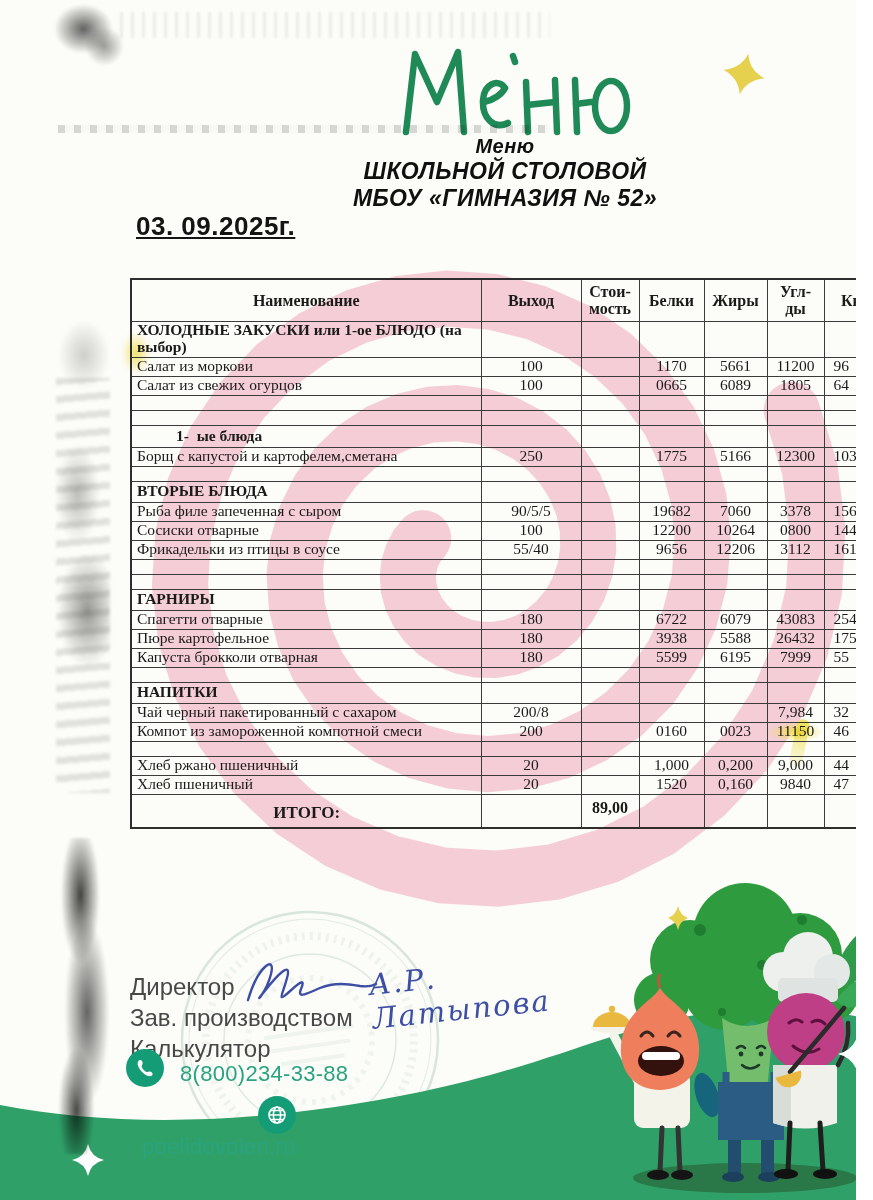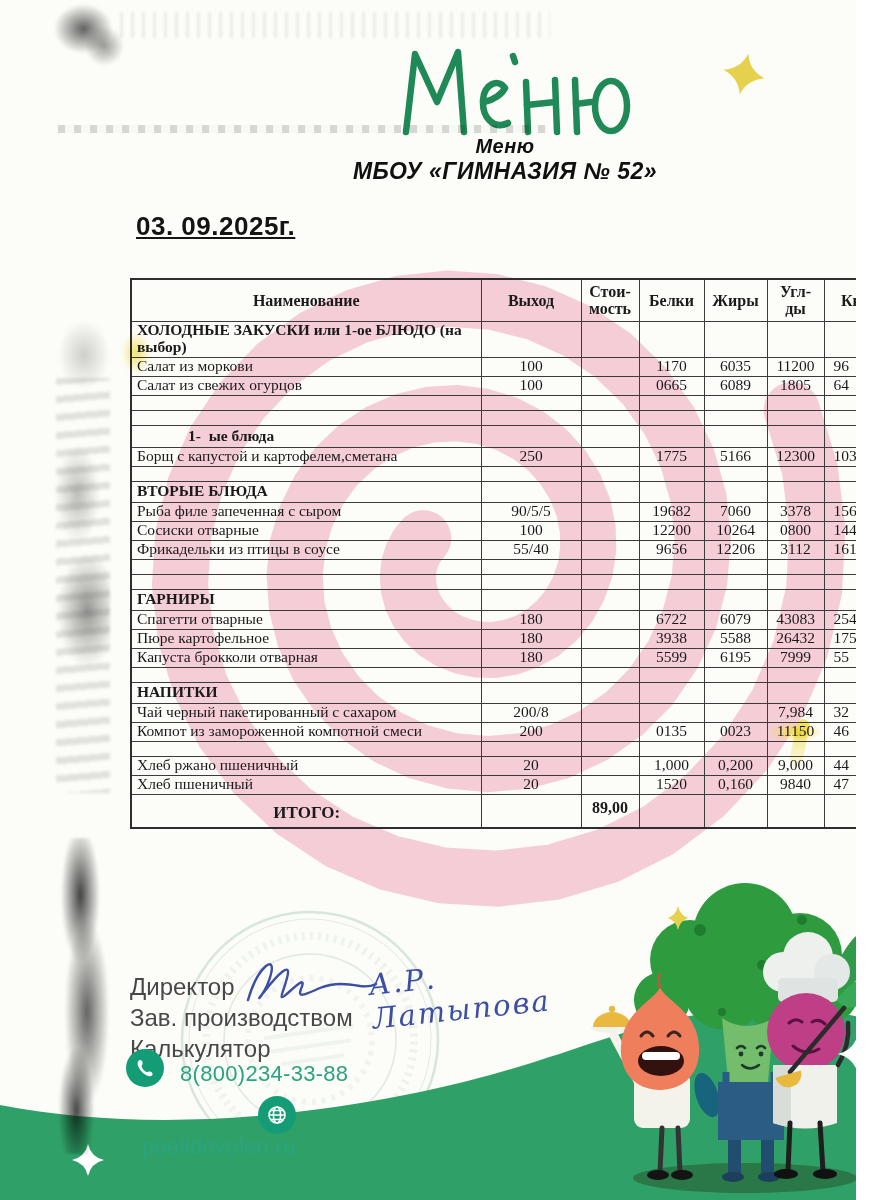--- a/index.html
+++ b/index.html
@@ -28,21 +28,21 @@
   .menu-table th,.menu-table td{border:1px solid #3b3b3b;padding:0 4px;overflow:hidden;
               line-height:1.08;overflow-wrap:break-word;}
   .menu-table thead tr{height:42px;}
   .menu-table th{font-size:16px;font-weight:bold;text-align:center;vertical-align:middle;}
   .menu-table td{font-size:15.5px;text-align:center;vertical-align:middle;}
   .menu-table td.c-name{text-align:left;padding-left:5px;}
   .menu-table td:last-child{text-align:left;padding-left:9px;}
   tr.r-item{height:19px;} tr.r-empty{height:15px;}
   tr.r-section{height:21px;} tr.r-section2{height:36px;} tr.r-sub{height:22px;} tr.r-total{height:34px;}
   tr.r-section .c-name,tr.r-section2 .c-name{font-weight:bold;}
-  tr.r-sub .c-name{font-weight:bold;white-space:pre;padding-left:56px;margin-top:44px;}
+  tr.r-sub .c-name{font-weight:bold;white-space:pre;padding-left:44px;margin-top:44px;}
   tr.r-total .c-name{font-weight:bold;text-align:center;font-size:17px;vertical-align:bottom;padding-bottom:5px;}
   tr.r-total td:nth-child(3){font-weight:bold;vertical-align:top;padding-top:4px;font-size:16px;}
   td.c-hl{position:relative;overflow:visible;}
   td.c-hl::after{content:"";position:absolute;left:-4px;right:-2px;top:-3px;bottom:-4px;
       background:radial-gradient(ellipse 62% 55% at 50% 48%, rgba(240,222,60,.85), rgba(240,222,60,0) 72%);
       mix-blend-mode:multiply;pointer-events:none;}
   td.c-hl::before{content:"";position:absolute;left:46%;top:-4px;width:13px;height:48px;
       background:linear-gradient(rgba(238,220,66,.8), rgba(238,220,66,.1));
       transform:rotate(12deg);border-radius:7px;mix-blend-mode:multiply;pointer-events:none;}
 
@@ -112,20 +112,21 @@
         <path d="M183,36 L185,88"></path>
         <path d="M184,60 L199,58"></path>
         <ellipse cx="219" cy="62" rx="16" ry="25"></ellipse>
         <path d="M121,12 L123,18"></path>
       </g>
     </svg>
   </div>
 
   <div class="title-block">
     <div class="title-l1">Меню</div>
+    <div class="title-l2">ШКОЛЬНОЙ СТОЛОВОЙ</div>
     <div class="title-l3">МБОУ «ГИМНАЗИЯ № 52»</div>
   </div>
 
   <div class="date">03. 09.2025г.</div>
 
   <svg class="sparkle-top" width="52" height="52" viewBox="-26 -26 52 52">
     <path d="M0,-21 Q4,-5 21,0 Q4,5 0,21 Q-4,5 -21,0 Q-4,-5 0,-21 Z" fill="#e6d14f"></path>
   </svg>
 
   <table class="menu-table">
@@ -157,21 +158,21 @@
           <td></td>
           <td></td>
           <td></td>
           <td></td>
         </tr>
         <tr class="r-item">
           <td class="c-name">Салат из моркови</td>
           <td>100</td>
           <td></td>
           <td>1170</td>
-          <td>6035</td>
+          <td>5661</td>
           <td>11200</td>
           <td>96</td>
         </tr>
         <tr class="r-item">
           <td class="c-name">Салат из свежих огурцов</td>
           <td>100</td>
           <td></td>
           <td>0665</td>
           <td>6089</td>
           <td>1805</td>
@@ -336,21 +337,21 @@
           <td></td>
           <td></td>
           <td></td>
           <td>7,984</td>
           <td>32</td>
         </tr>
         <tr class="r-item">
           <td class="c-name">Компот из замороженной компотной смеси</td>
           <td>200</td>
           <td></td>
-          <td>0135</td>
+          <td>0160</td>
           <td>0023</td>
           <td class="c-hl">11150</td>
           <td>46</td>
         </tr>
         <tr class="r-empty">
           <td class="c-name"></td>
           <td></td>
           <td></td>
           <td></td>
           <td></td>

